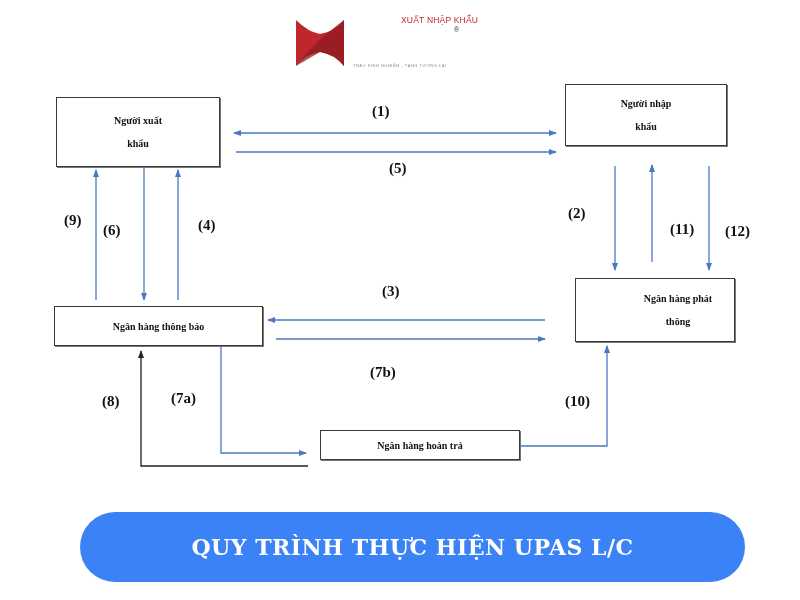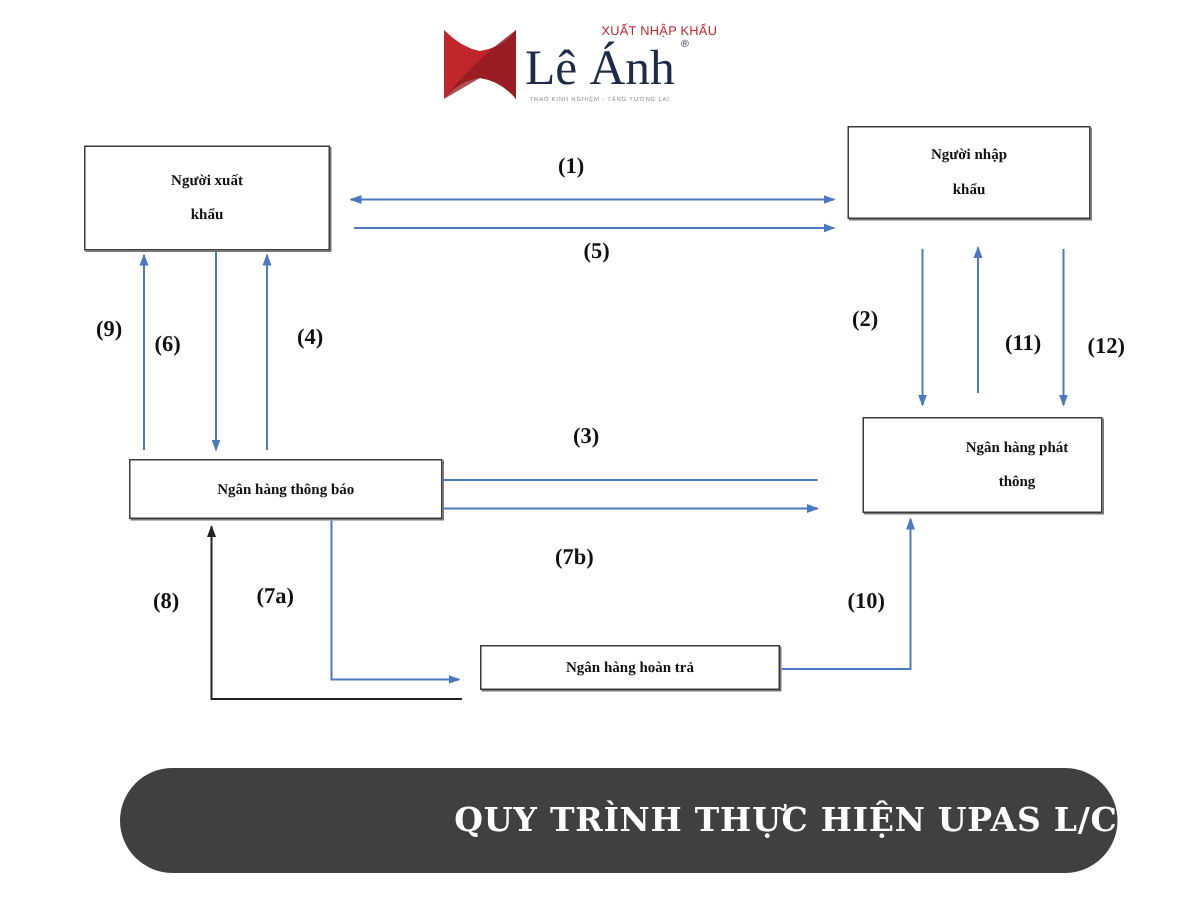--- a/index.html
+++ b/index.html
@@ -18,35 +18,34 @@
 
   .box { position:absolute; border:1.5px solid #3a3a3a; background:#fff; box-sizing:border-box;
          display:flex; align-items:center; justify-content:center; text-align:center;
          font-family:"Liberation Serif", serif; font-weight:bold; font-size:10px; color:#111;
          line-height:23px; box-shadow:1px 1px 0 #777; }
   .lbl { position:absolute; font-family:"Liberation Serif", serif; font-weight:bold;
          font-size:15px; color:#111; white-space:nowrap; }
   svg.arrows { position:absolute; left:0; top:0; width:800px; height:600px; }
 
   .banner { position:absolute; left:80px; top:512px; width:665px; height:70px;
-            border-radius:35px; background:#404040; display:flex; align-items:center;
-            justify-content:flex-end; }
+            border-radius:35px; background:#3b82f6; display:flex; align-items:center;
+            justify-content:center; }
   .banner-text { font-family:"DejaVu Serif", serif; font-weight:bold; font-size:22px;
                  color:#ffffff; letter-spacing:0.5px; white-space:nowrap; }
 </style>
 </head>
 <body>
 
 <div class="logo">
   <svg class="logo-mark" viewBox="0 0 52 50">
     <path d="M2 2 Q14 14 26 16 Q40 14 50 2 L50 48 Q40 36 26 34 Q12 36 2 48 Z" fill="#c0272d"></path>
     <path d="M50 2 L50 48 Q40 36 26 34 L2 48 Q20 24 50 2 Z" fill="#8e1b21" opacity="0.75"></path>
   </svg>
   <div class="logo-top">XUẤT NHẬP KHẨU</div>
-  <div class="logo-name">Lê Ánh</div>
   <div class="logo-reg">®</div>
   <div class="logo-tag">TRAO KINH NGHIỆM - TẶNG TƯƠNG LAI</div>
 </div>
 
 <svg class="arrows" viewBox="0 0 800 600">
   <defs>
     <marker id="ab" markerWidth="8" markerHeight="8" refX="7" refY="4" orient="auto" markerUnits="userSpaceOnUse">
       <path d="M0,1 L8,4 L0,7 Z" fill="#4a78c2"></path>
     </marker>
     <marker id="abs" markerWidth="8" markerHeight="8" refX="1" refY="4" orient="auto" markerUnits="userSpaceOnUse">
@@ -91,21 +90,21 @@
     <div>Người xuất</div>
     <div>khẩu</div>
   </div>
 </div>
 <div class="box" style="left:565px; top:84px; width:162px; height:62px;">
   <div>
     <div>Người nhập</div>
     <div>khẩu</div>
   </div>
 </div>
-<div class="box" style="left:54px; top:306px; width:209px; height:40px;margin-left:32px;">
+<div class="box" style="left:54px; top:306px; width:209px; height:40px;">
   <span>Ngân hàng thông báo</span>
 </div>
 <div class="box" style="left:575px; top:278px; width:160px; height:64px;padding-left:46px;">
   <div>
     <div>Ngân hàng phát</div>
     <div>thông</div>
   </div>
 </div>
 <div class="box" style="left:320px; top:430px; width:200px; height:30px;">
   <span>Ngân hàng hoàn trả</span>

